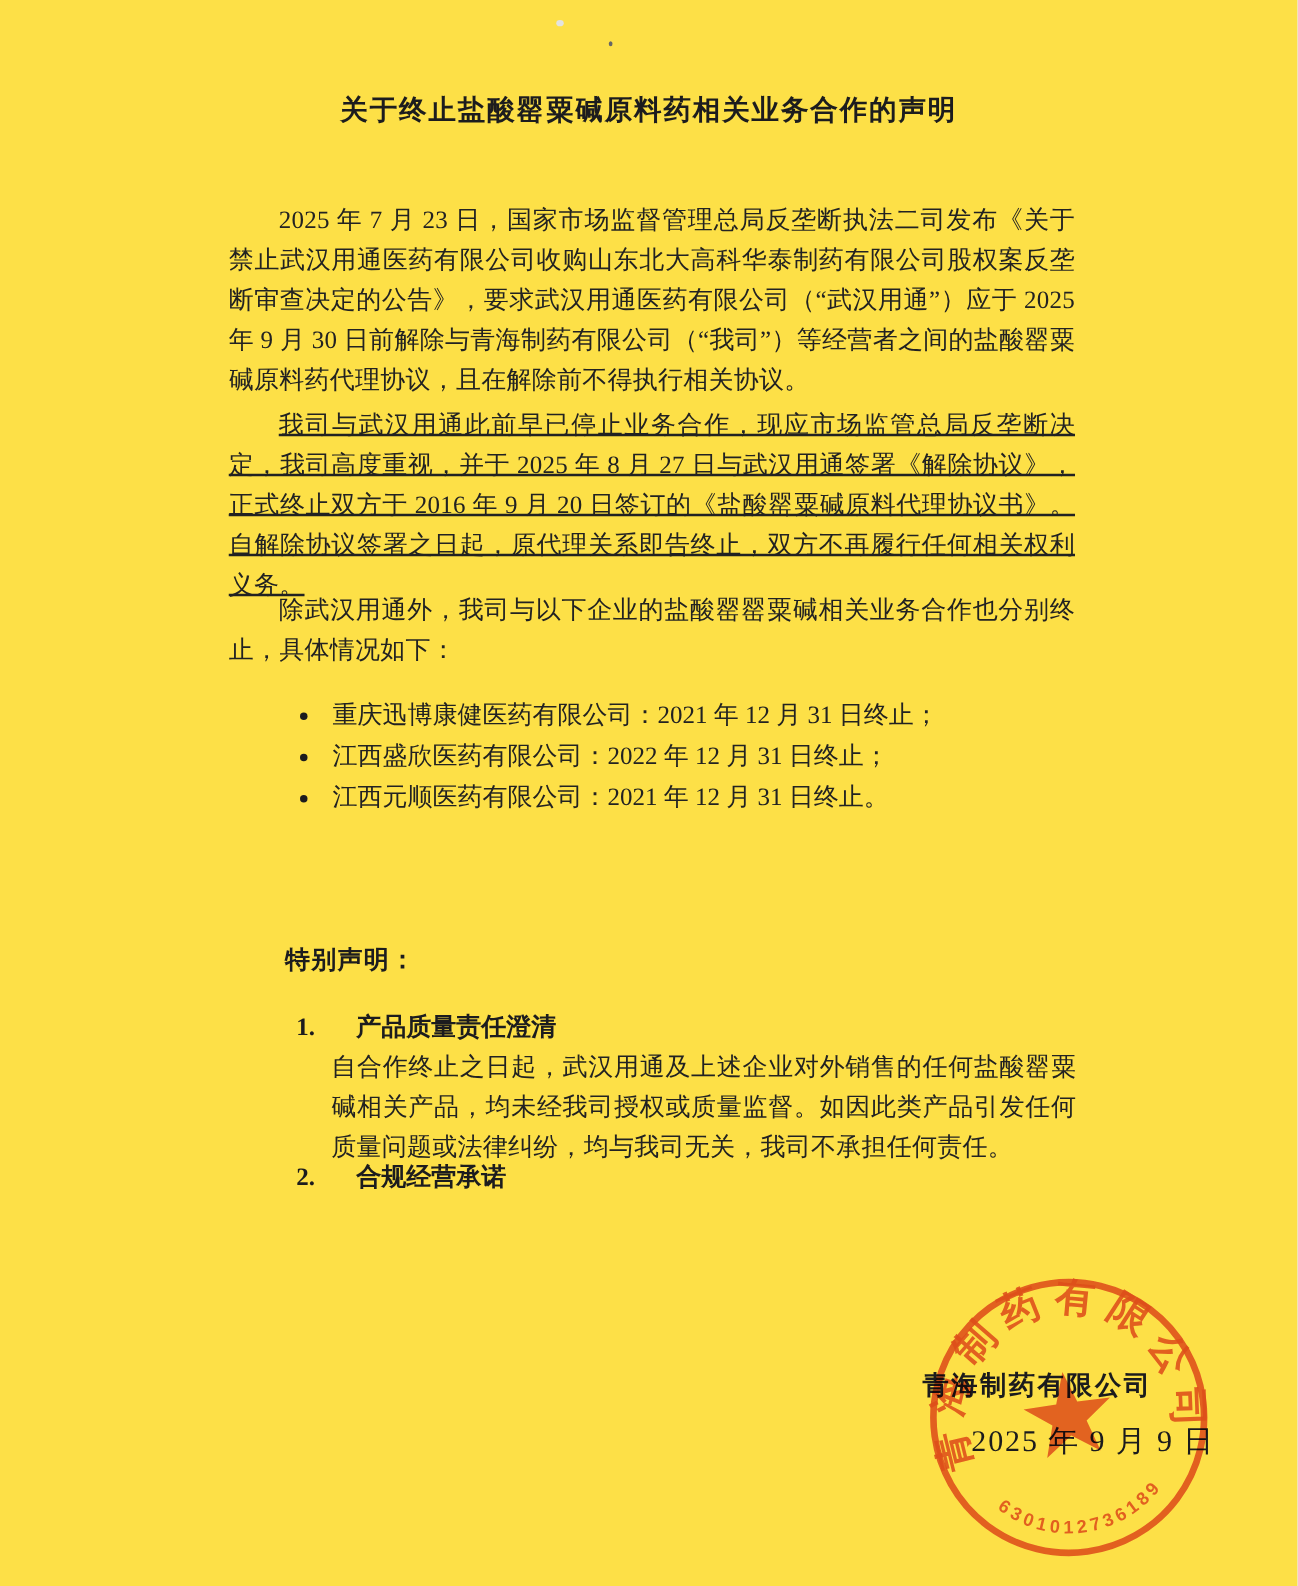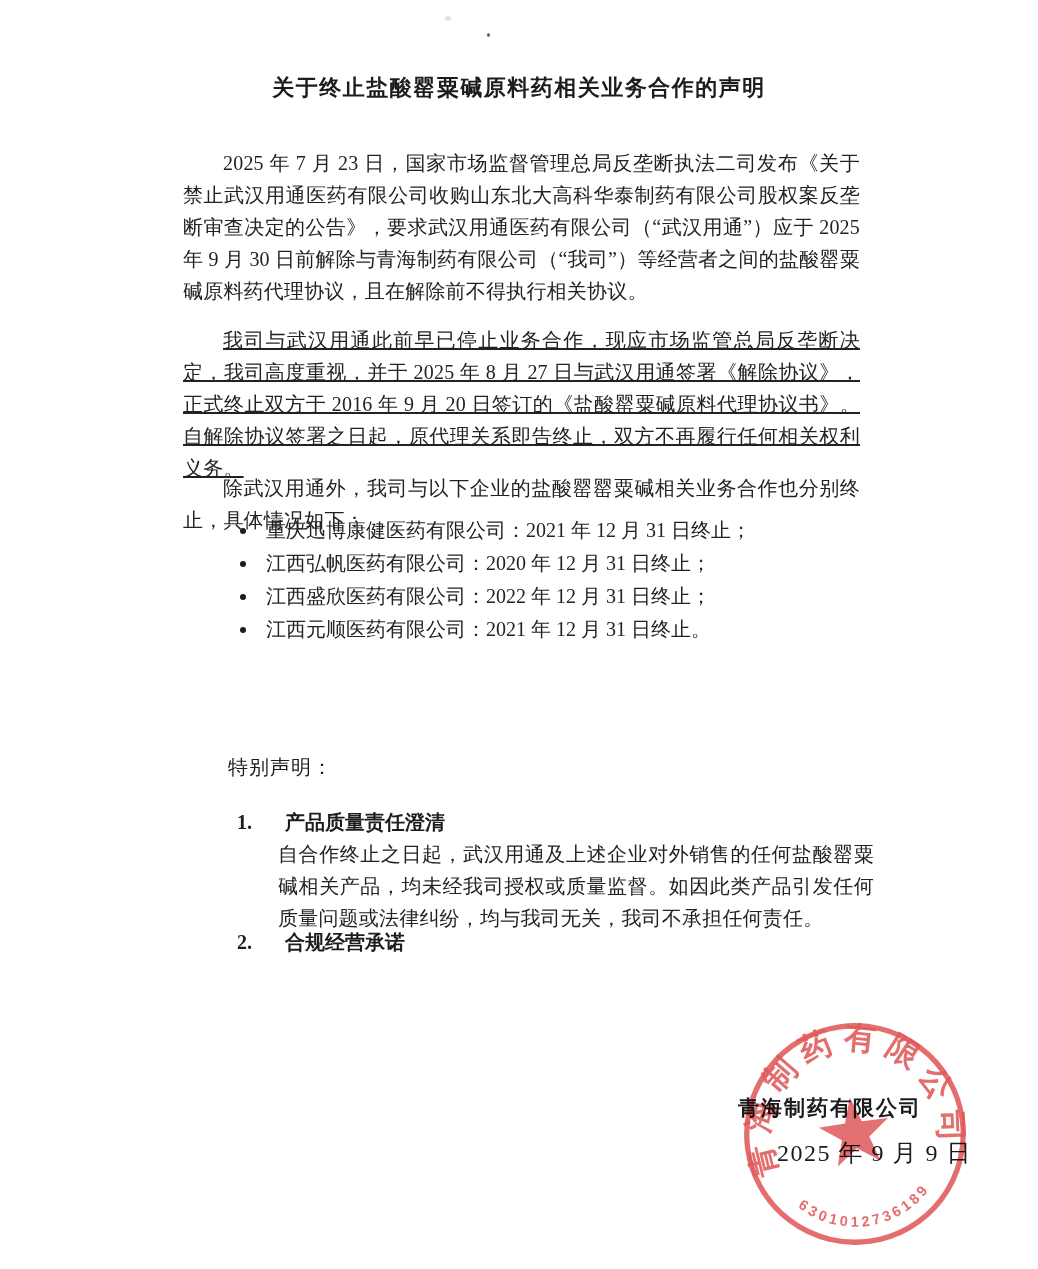--- a/index.html
+++ b/index.html
@@ -1,21 +1,21 @@
 <!DOCTYPE html>
 <html><head>
 <meta charset="utf-8">
 <style>
   html, body { margin: 0; padding: 0; background: #e8e8e8; }
   .page {
     position: relative;
     width: 1038px;
     height: 1269px;
     margin: 0 auto;
-    background: #ffffff;
+    background: #fde047;
     overflow: hidden;
     font-family: "Liberation Serif", "DejaVu Serif", serif;
     color: #222;
   }
   .abs { position: absolute; }
   .doc-title {
     top: 58px; left: 0; width: 100%;
     text-align: center;
     font-family: "Liberation Sans", "DejaVu Sans", sans-serif;
     font-weight: bold;
@@ -24,59 +24,59 @@
     color: #1c1c1e;
   }
   .para {
     left: 183px; width: 677px;
     font-size: 20px;
     line-height: 32px;
     text-align: justify;
     text-indent: 2em;
     letter-spacing: 0.2px;
   }
-  .p1 { top: 127px; }
+  .p1 { top: 140px; }
   .p2 { top: 304px; text-decoration: underline; }
   .p3 { top: 452px; }
   .bullet-list {
-    top: 514px; left: 238px; width: 625px;
+    top: 556px; left: 238px; width: 625px;
     list-style: none; margin: 0; padding: 0;
     font-size: 20px; line-height: 33px;
   }
   .bullet-list li { position: relative; padding-left: 28px; }
   .bullet-list li::before {
     content: "";
     position: absolute;
     left: 2px; top: 14px;
     width: 6px; height: 6px;
     border-radius: 50%;
     background: #1c1c1e;
   }
   .special-heading {
     top: 754px; left: 228px;
     font-family: "Liberation Sans", "DejaVu Sans", sans-serif;
-    font-weight: normal;
+    font-weight: bold;
     font-size: 20px;
     letter-spacing: 1px;
     color: #1c1c1e;
   }
   .numbered-item { left: 237px; width: 624px; }
   .item-1 { top: 806px; }
   .item-2 { top: 926px; }
   .item-head {
     display: flex;
     font-family: "Liberation Sans", "DejaVu Sans", sans-serif;
     font-weight: bold;
     font-size: 20px;
     line-height: 32px;
     color: #1c1c1e;
   }
   .item-num { width: 48px; font-family: "Liberation Serif", serif; }
   .item-body {
-    margin-left: 41px; width: 596px;
+    margin-left: 28px; width: 596px;
     font-size: 20px; line-height: 32px;
     text-align: justify;
     letter-spacing: 0.2px;
   }
   .sig-company {
     top: 1094px; left: 738px;
     font-size: 21px;
     font-weight: 600;
     letter-spacing: 2px;
     color: #1b1b1d;
@@ -112,21 +112,20 @@
   <div class="abs speck speck-1"></div>
 
   <h1 class="abs doc-title">关于终止盐酸罂粟碱原料药相关业务合作的声明</h1>
 
   <p class="abs para p1">2025 年 7 月 23 日，国家市场监督管理总局反垄断执法二司发布《关于禁止武汉用通医药有限公司收购山东北大高科华泰制药有限公司股权案反垄断审查决定的公告》，要求武汉用通医药有限公司（“武汉用通”）应于 2025 年 9 月 30 日前解除与青海制药有限公司（“我司”）等经营者之间的盐酸罂粟碱原料药代理协议，且在解除前不得执行相关协议。</p>
   <p class="abs para p2">我司与武汉用通此前早已停止业务合作，现应市场监管总局反垄断决定，我司高度重视，并于 2025 年 8 月 27 日与武汉用通签署《解除协议》，正式终止双方于 2016 年 9 月 20 日签订的《盐酸罂粟碱原料代理协议书》。自解除协议签署之日起，原代理关系即告终止，双方不再履行任何相关权利义务。</p>
   <p class="abs para p3">除武汉用通外，我司与以下企业的盐酸罂罂粟碱相关业务合作也分别终止，具体情况如下：</p>
 
   <ul class="abs bullet-list">
     <li>重庆迅博康健医药有限公司：2021 年 12 月 31 日终止；</li>
-    <li>江西弘帆医药有限公司：2020 年 12 月 31 日终止；</li>
     <li>江西盛欣医药有限公司：2022 年 12 月 31 日终止；</li>
     <li>江西元顺医药有限公司：2021 年 12 月 31 日终止。</li>
   </ul>
 
   <div class="abs special-heading">特别声明：</div>
 
   <div class="abs numbered-item item-1">
     <div class="item-head">
       <span class="item-num">1.</span>
       <span>产品质量责任澄清</span>

